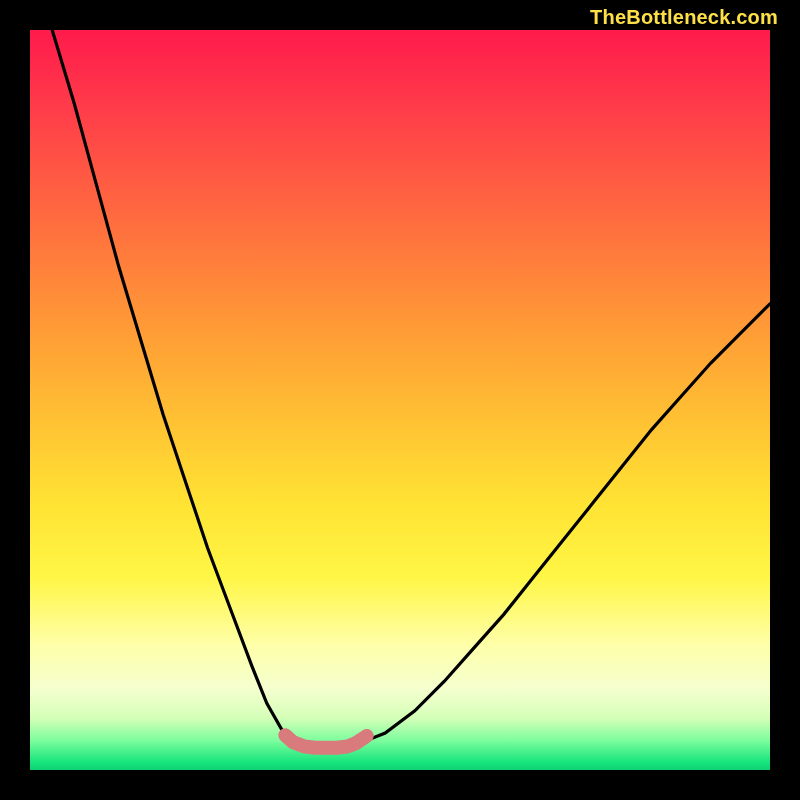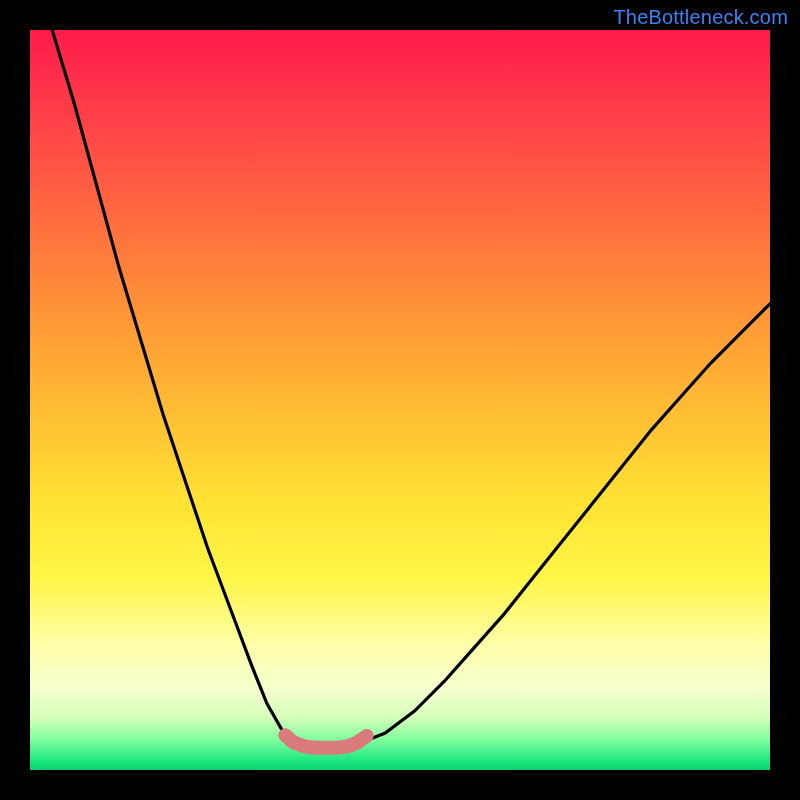--- a/index.html
+++ b/index.html
@@ -44,24 +44,24 @@
       #0fd173 100%
     );
   }
   svg.curves {
     position: absolute;
     inset: 0;
   }
   .watermark {
     position: absolute;
     top: 6px;
-    right: 12px;
-    color: #3b82f6;
+    right: 22px;
+    color: #fde047;
     font-size: 20px;
-    font-weight: 400;
+    font-weight: 700;
     letter-spacing: 0.2px;
     user-select: none;
     pointer-events: none;
   }
 </style>
 </head>
 <body>
 
 <div class="stage">
   <div class="plot">

